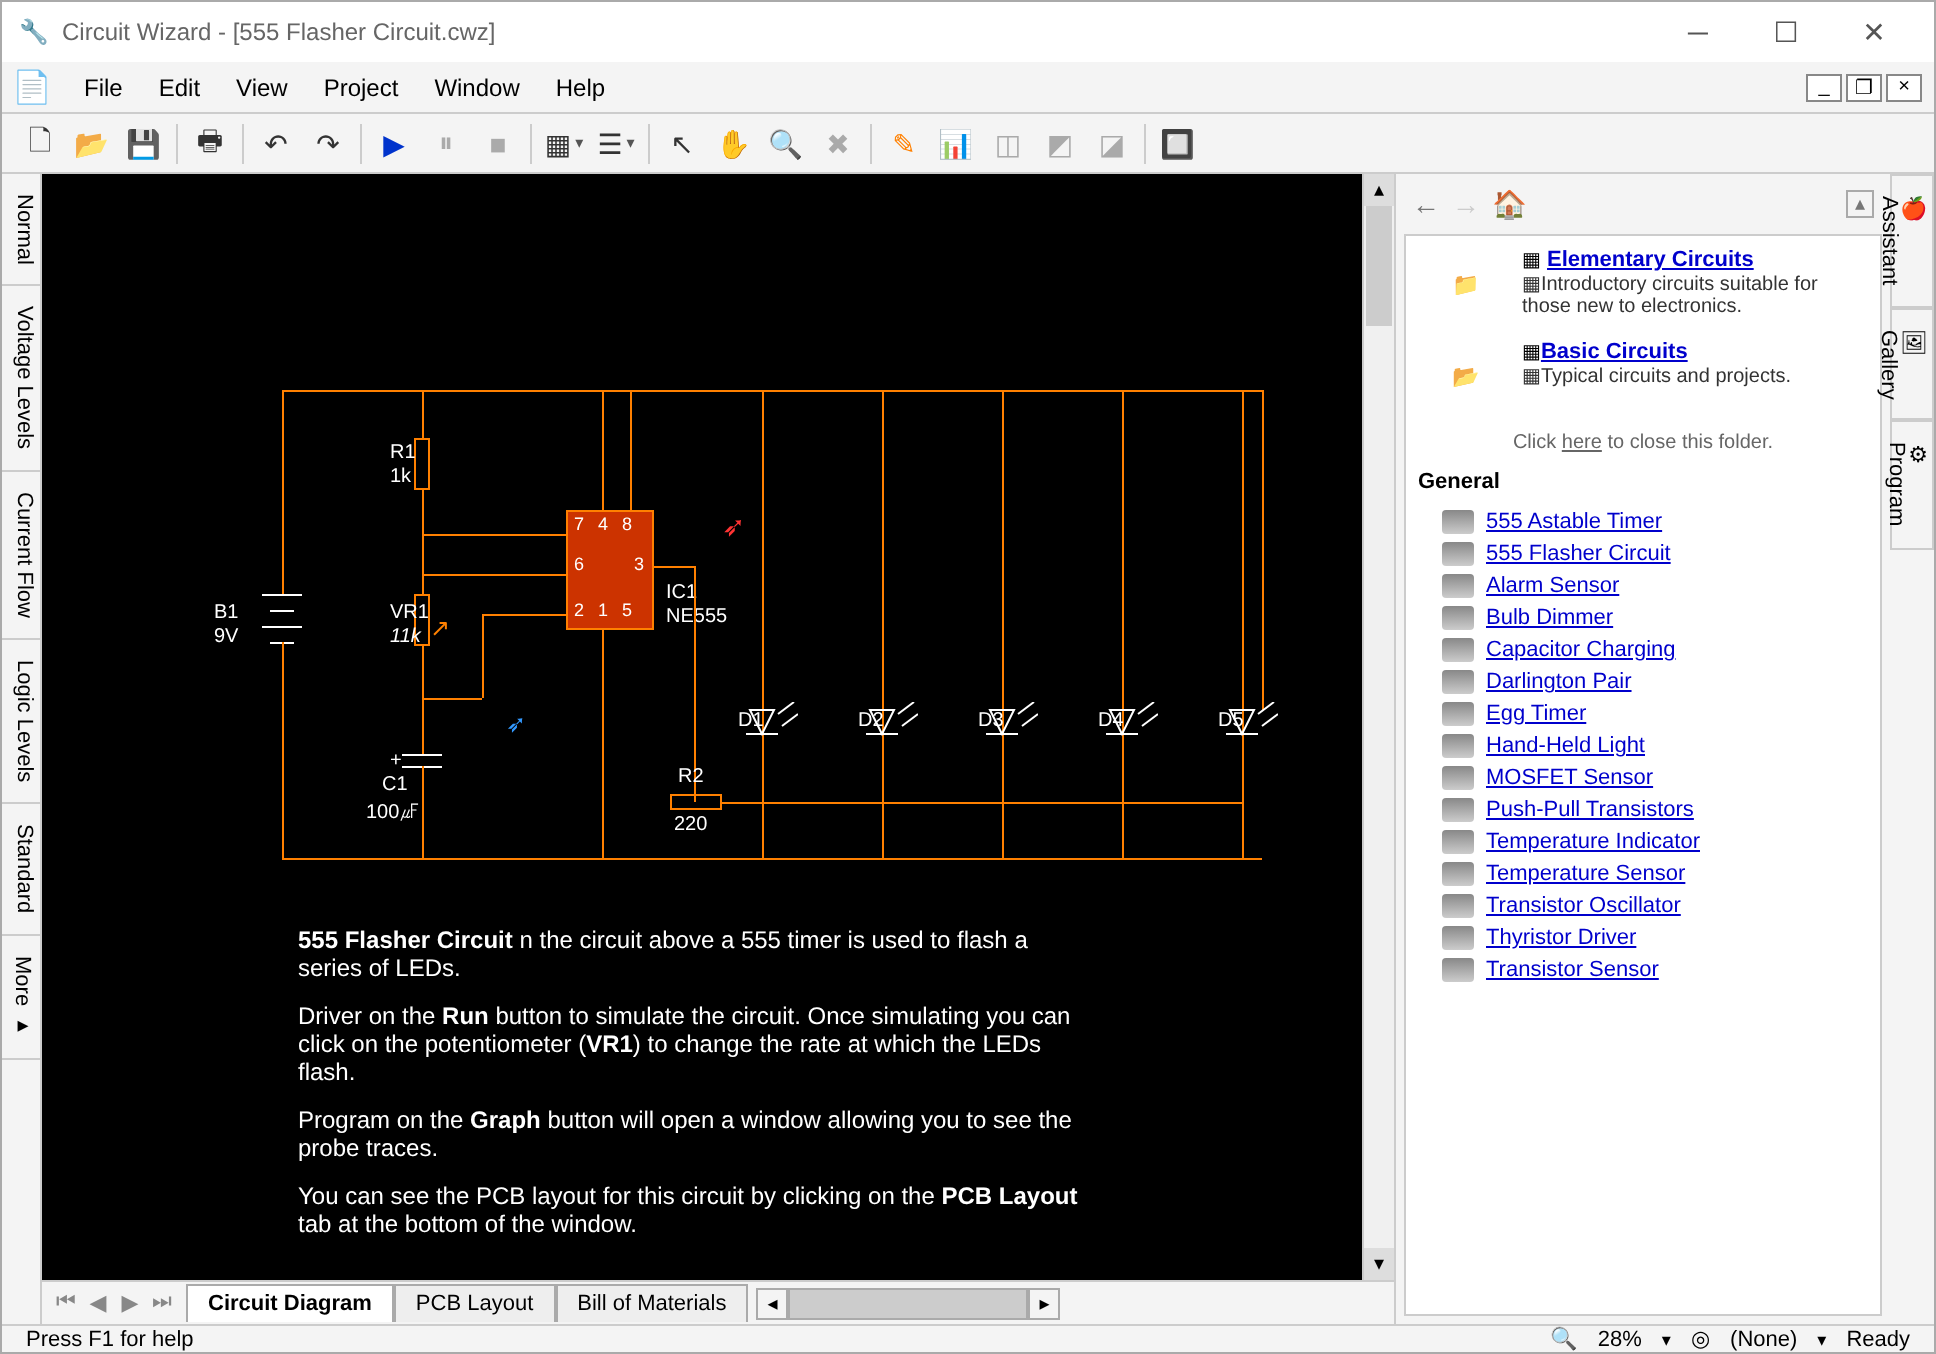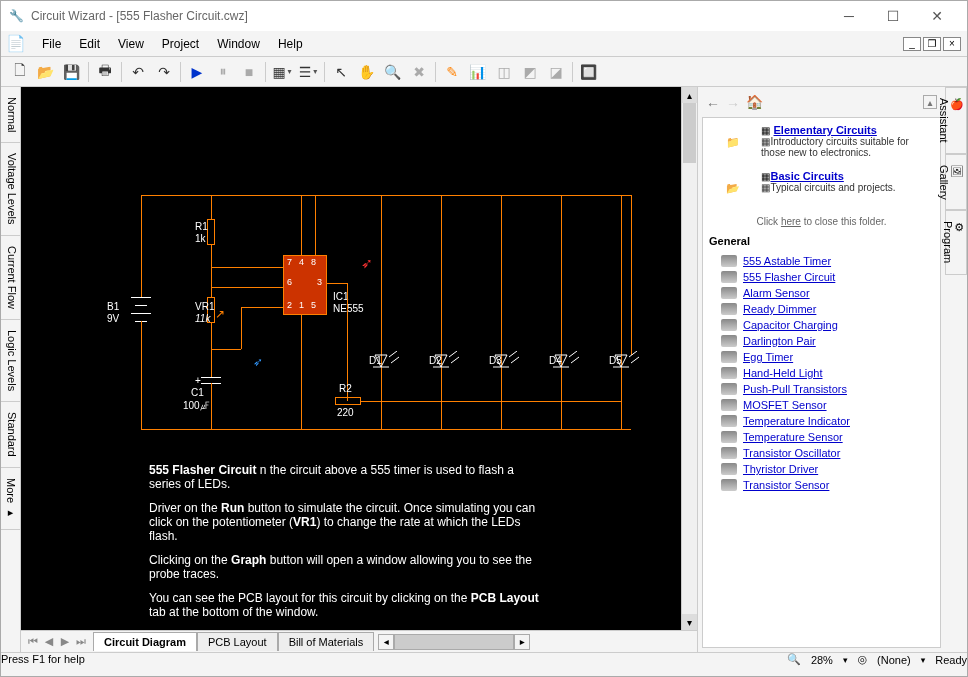--- a/index.html
+++ b/index.html
@@ -42,21 +42,21 @@
 .li-item .cicon { width:16px;height:12px; background:linear-gradient(#888,#ccc); border-radius:2px;}
 .li-item a { color:#0000cc; text-decoration:underline; font-size:11px;}
 .tabs { height:22px; background:#f4f4f4; border-top:1px solid #ccc; display:flex; align-items:center; font-size:11px;}
 .tabs .nav { display:flex; padding:0 4px;}
 .tabs .nav span{width:16px;text-align:center;color:#888;}
 .tabs .tab{padding:3px 10px;border:1px solid #aaa;border-bottom:none;background:#fff;margin-right:0;}
 .tabs .tab.active{font-weight:bold;background:#fff;}
 .tabs .tab.inactive{background:#eee;}
 .tabs .hscroll{margin-left:4px;display:flex;}
 .tabs .hscroll span{width:16px;height:16px;border:1px solid #aaa;font-size:10px;display:flex;align-items:center;justify-content:center;}
-.statusbar{height:24px;border-top:1px solid #ccc;background:#f4f4f4;display:flex;align-items:flex-start;font-size:11px;padding:0 0;}
+.statusbar{height:14px;border-top:1px solid #ccc;background:#f4f4f4;display:flex;align-items:flex-end;font-size:11px;padding:0 12px;}
 .statusbar .sright{margin-left:auto;display:flex;gap:10px;align-items:center;}
 
 .wire{position:absolute;background:#ff8000;}
 .wh{height:1px;}.wv{width:1px;}
 .comp-label{position:absolute;color:#fff;font-size:10px;font-family:Arial;}
 .intro{position:absolute;color:#fff;font-size:12px;font-family:Arial;left:128px;}
 .intro b{font-weight:bold;}
 .vscroll{position:absolute;right:0;top:0;bottom:0;width:16px;background:#f0f0f0;border-left:1px solid #ccc;}
 .vscroll .thumb{background:#ccc;position:absolute;left:1px;right:1px;}
 .vscroll .arr{position:absolute;left:0;right:0;height:16px;background:#ddd;font-size:10px;display:flex;align-items:center;justify-content:center;}
@@ -241,21 +241,21 @@
             <line x1="22" y1="12" x2="30" y2="6" stroke="#fff"></line>
           </svg>
         <div class="comp-label" style="left:348px;top:268px;">D1</div>
         <div class="comp-label" style="left:408px;top:268px;">D2</div>
         <div class="comp-label" style="left:468px;top:268px;">D3</div>
         <div class="comp-label" style="left:528px;top:268px;">D4</div>
         <div class="comp-label" style="left:588px;top:268px;">D5</div>
 
         <div class="intro" style="top:376px;width:400px;"><b>555 Flasher Circuit</b><span>  n the circuit above a 555 timer is used to flash a series of LEDs.</span></div>
         <div class="intro" style="top:414px;width:400px;"><span>Driver on the </span><b>Run</b><span> button to simulate the circuit. Once simulating you can click on the potentiometer (</span><b>VR1</b><span>) to change the rate at which the LEDs flash.</span></div>
-        <div class="intro" style="top:466px;width:400px;"><span>Clicking on the </span><b>Graph</b><span> button will open a window allowing you to see the probe traces.</span></div>
+        <div class="intro" style="top:466px;width:400px;"><span>Program on the </span><b>Graph</b><span> button will open a window allowing you to see the probe traces.</span></div>
         <div class="intro" style="top:504px;width:400px;"><span>You can see the PCB layout for this circuit by clicking on the </span><b>PCB Layout</b><span> tab at the bottom of the window.</span></div>
       </div>
 
       <div class="vscroll">
         <div class="arr" style="top:0;">▴</div>
         <div class="thumb" style="top:16px;height:60px;"></div>
         <div class="arr" style="bottom:0;">▾</div>
       </div>
     </div>
 
@@ -310,45 +310,45 @@
             <div class="li-item">
               <span class="cicon"></span>
               <a>555 Flasher Circuit</a>
             </div>
             <div class="li-item">
               <span class="cicon"></span>
               <a>Alarm Sensor</a>
             </div>
             <div class="li-item">
               <span class="cicon"></span>
-              <a>Ready Dimmer</a>
+              <a>Bulb Dimmer</a>
             </div>
             <div class="li-item">
               <span class="cicon"></span>
               <a>Capacitor Charging</a>
             </div>
             <div class="li-item">
               <span class="cicon"></span>
               <a>Darlington Pair</a>
             </div>
             <div class="li-item">
               <span class="cicon"></span>
               <a>Egg Timer</a>
             </div>
             <div class="li-item">
               <span class="cicon"></span>
               <a>Hand-Held Light</a>
             </div>
             <div class="li-item">
               <span class="cicon"></span>
+              <a>MOSFET Sensor</a>
+            </div>
+            <div class="li-item">
+              <span class="cicon"></span>
               <a>Push-Pull Transistors</a>
-            </div>
-            <div class="li-item">
-              <span class="cicon"></span>
-              <a>MOSFET Sensor</a>
             </div>
             <div class="li-item">
               <span class="cicon"></span>
               <a>Temperature Indicator</a>
             </div>
             <div class="li-item">
               <span class="cicon"></span>
               <a>Temperature Sensor</a>
             </div>
             <div class="li-item">

